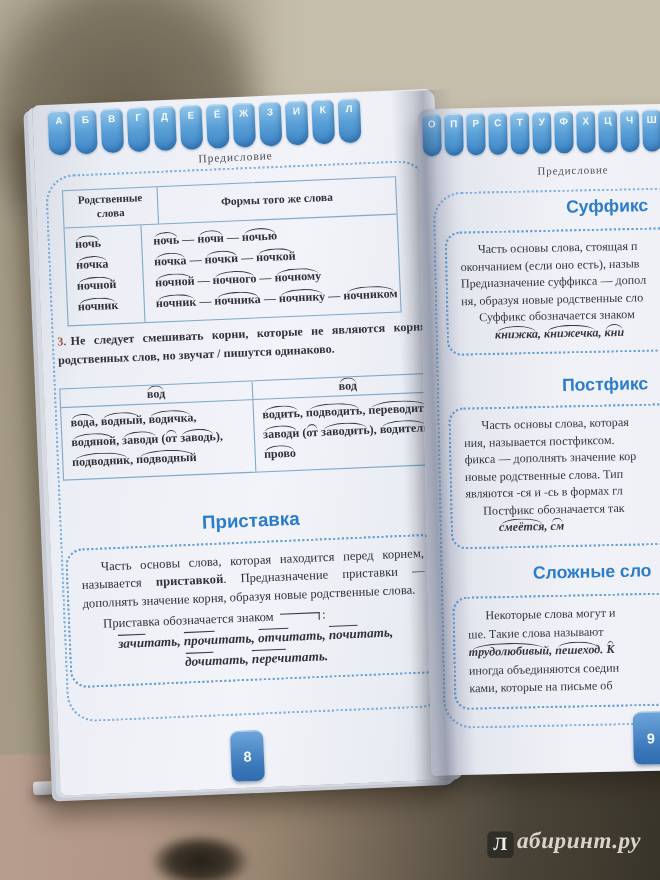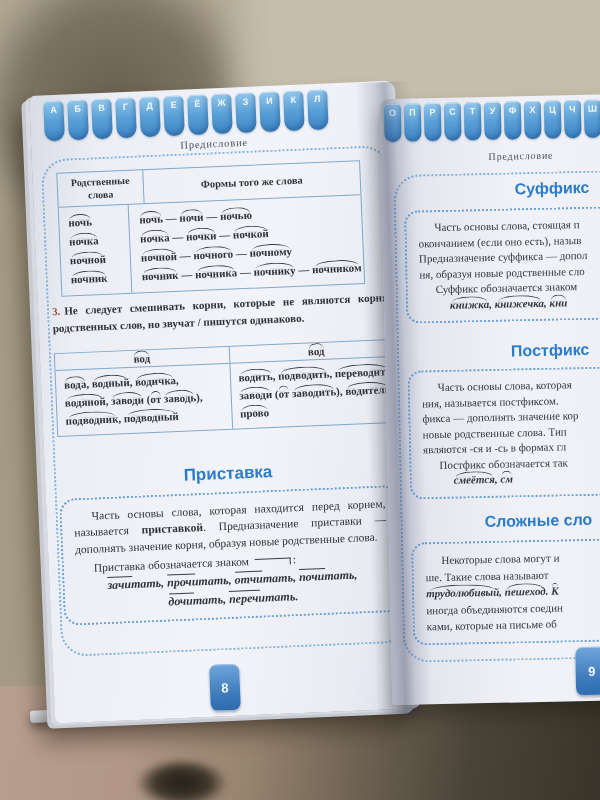--- a/index.html
+++ b/index.html
@@ -297,13 +297,14 @@
     </div>
 
     <div class="num-tab rp-numtab">
         <span>9</span>
       </div>
   </div>
 
   <div class="gutter"></div>
   <div class="toe-shadow"></div>
 
+  <div class="watermark"><span class="wm-initial">Л</span><span>абиринт.ру</span></div>
 </div>
 
 </body></html>

